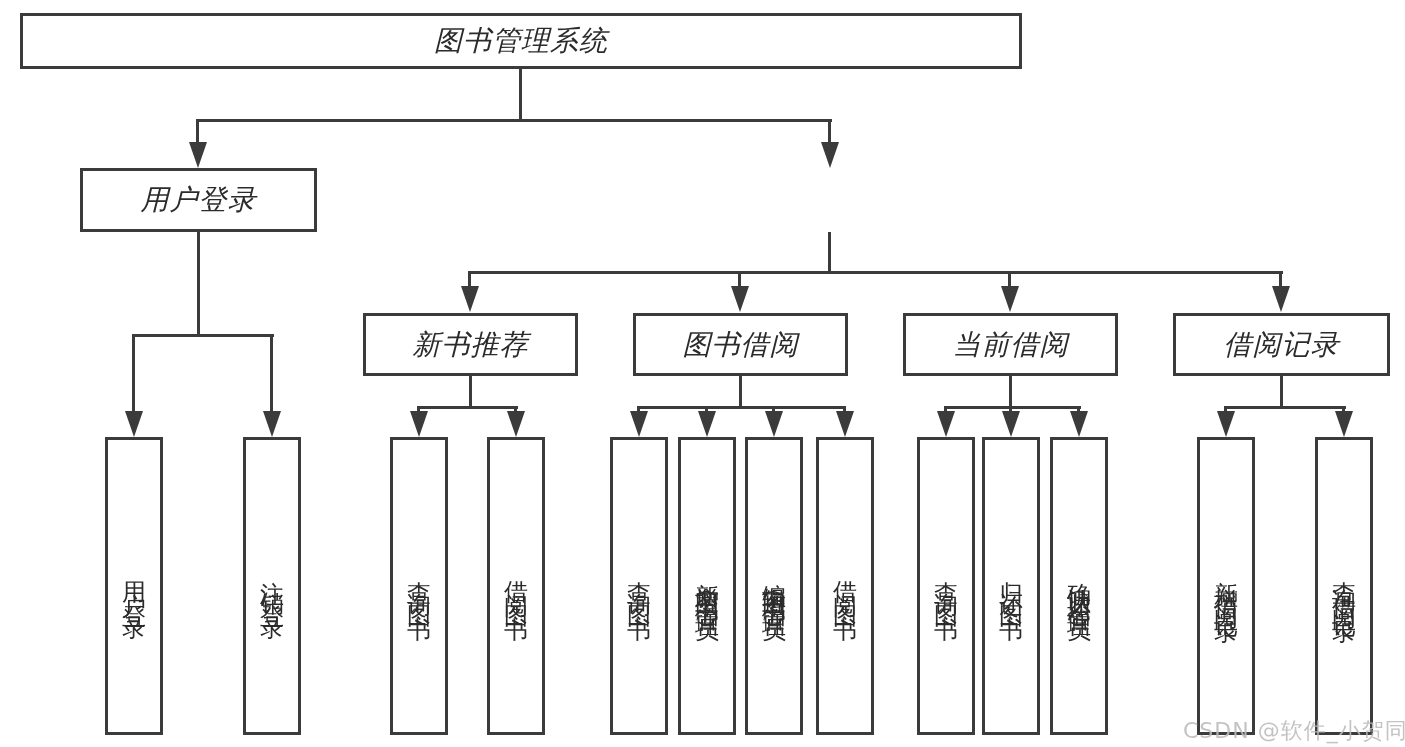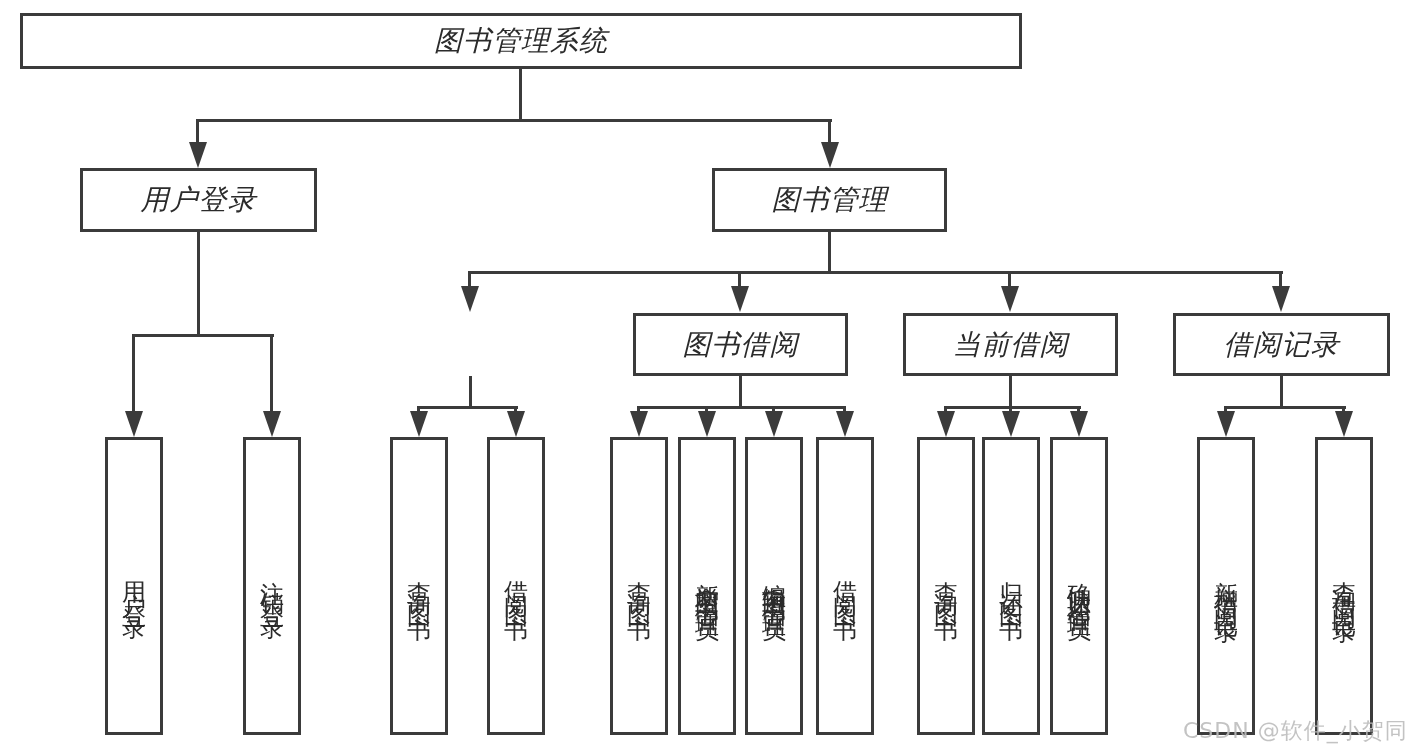--- a/index.html
+++ b/index.html
@@ -56,36 +56,36 @@
   </div>
 
   <div class="vline" style="left:519px;top:69px;height:50px"></div>
   <div class="hline" style="left:197px;top:119px;width:635px"></div>
   <div class="arr" style="left:189px;top:119px;height:49px"></div>
   <div class="arr" style="left:821px;top:119px;height:49px"></div>
 
   <div class="box hbox" style="left:80px;top:168px;width:237px;height:64px">
     <span>用户登录</span>
   </div>
-  <div class="box hbox" style="left:712px;top:168px;width:235px;height:64px">
-    <span>图书管理</span>
-  </div>
 
   <div class="vline" style="left:197px;top:232px;height:104px"></div>
   <div class="hline" style="left:133px;top:334px;width:141px"></div>
   <div class="arr" style="left:125px;top:334px;height:103px"></div>
   <div class="arr" style="left:263px;top:334px;height:103px"></div>
 
   <div class="vline" style="left:828px;top:232px;height:41px"></div>
   <div class="hline" style="left:469px;top:271px;width:814px"></div>
   <div class="arr" style="left:461px;top:271px;height:41px"></div>
   <div class="arr" style="left:731px;top:271px;height:41px"></div>
   <div class="arr" style="left:1001px;top:271px;height:41px"></div>
   <div class="arr" style="left:1272px;top:271px;height:41px"></div>
 
+  <div class="box hbox" style="left:363px;top:313px;width:215px;height:63px">
+    <span>新书推荐</span>
+  </div>
   <div class="box hbox" style="left:633px;top:313px;width:215px;height:63px">
     <span>图书借阅</span>
   </div>
   <div class="box hbox" style="left:903px;top:313px;width:215px;height:63px">
     <span>当前借阅</span>
   </div>
   <div class="box hbox" style="left:1173px;top:313px;width:217px;height:63px">
     <span>借阅记录</span>
   </div>
 

